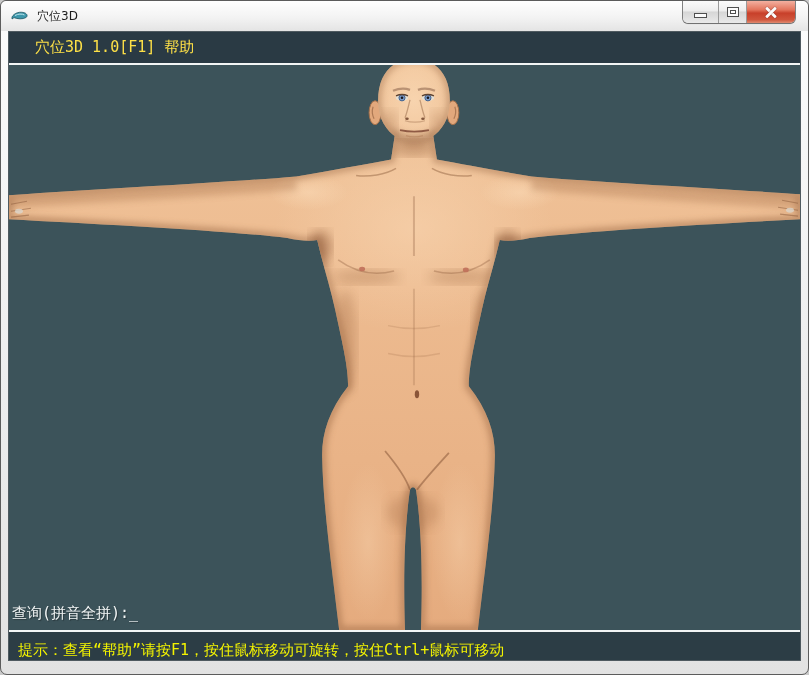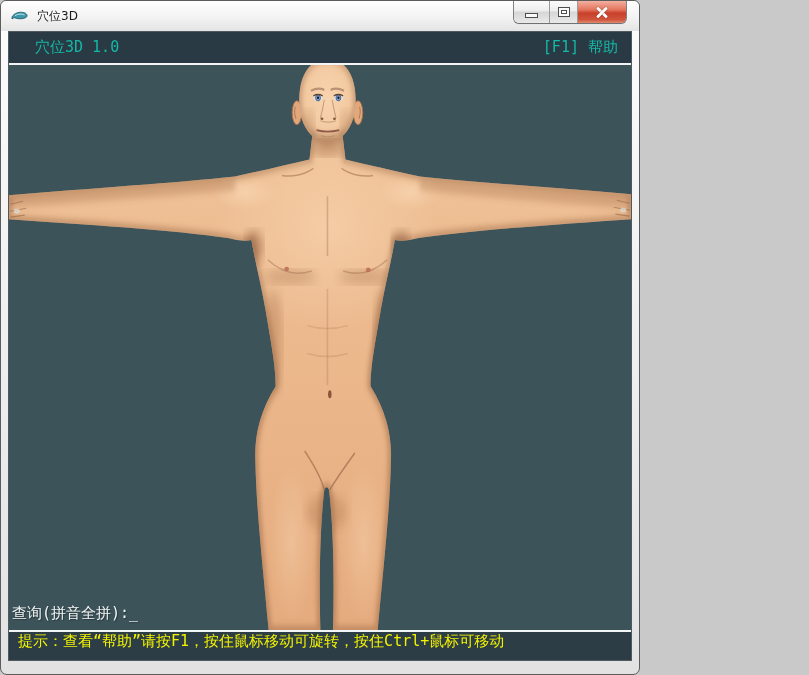--- a/index.html
+++ b/index.html
@@ -1,20 +1,20 @@
 <!DOCTYPE html>
 <html><head>
 <meta charset="utf-8">
 <style>
   * { box-sizing: border-box; margin: 0; padding: 0; }
   html,body { width:809px; height:675px; background:#c9c9c9; }
   body { font-family: "DejaVu Sans", sans-serif; }
 
   .window {
-    position:relative; width:640px; height:675px;
+    position:relative; width:809px; height:675px;
     background:linear-gradient(#fdfdfd,#f2f2f2 40%,#e2e2e2);
     border:1px solid #5c5c5c; border-radius:6px 6px 7px 7px;
     overflow:hidden;
   }
 
   
   .titlebar {
     position:absolute; left:0; top:0; right:0; height:30px;
     background:linear-gradient(#ffffff,#f3f3f3 55%,#e4e4e4);
     border-radius:6px 6px 0 0;
@@ -59,39 +59,39 @@
   .client {
     position:absolute; left:7px; right:7px; top:30px; bottom:13px;
     border:1px solid #4f5a60;
     background:#3d5359;
     display:flex; flex-direction:column;
     overflow:hidden;
   }
   .gl-header {
     flex:0 0 33px; background:#2a3a44;
     border-bottom:2px solid #f2f5f5;
-    display:flex; align-items:center; justify-content:space-between;
+    display:flex; align-items:center; 
     padding:0 13px 0 26px;
-    color:#14b8a6; font-size:15px;
+    color:#fde047; font-size:15px;
     font-family:"DejaVu Sans Mono","DejaVu Sans",monospace;
   }
   .scene {
     position:relative; flex:1 1 auto; background:#ef4444; overflow:hidden;
   }
   .scene svg { position:absolute; left:0; top:0; width:100%; height:100%; }
   .query-line {
     position:absolute; left:3px; bottom:7px;
     color:#f2f5f5; font-size:15px;
     font-family:"DejaVu Sans Mono","DejaVu Sans",monospace;
     text-shadow:1px 1px 1px rgba(0,0,0,.35);
   }
   .statusbar {
     flex:0 0 30px; background:#2c3d45;
     border-top:2px solid #f2f5f5;
-    display:flex; align-items:flex-start; padding:0 9px;
+    display:flex; align-items:flex-end; padding:0 9px;
     color:#f3f300; font-size:15px;
     font-family:"DejaVu Sans Mono","DejaVu Sans",monospace;
     white-space:nowrap;
   }
 </style>
 </head>
 <body>
 
 <div class="window">
 

